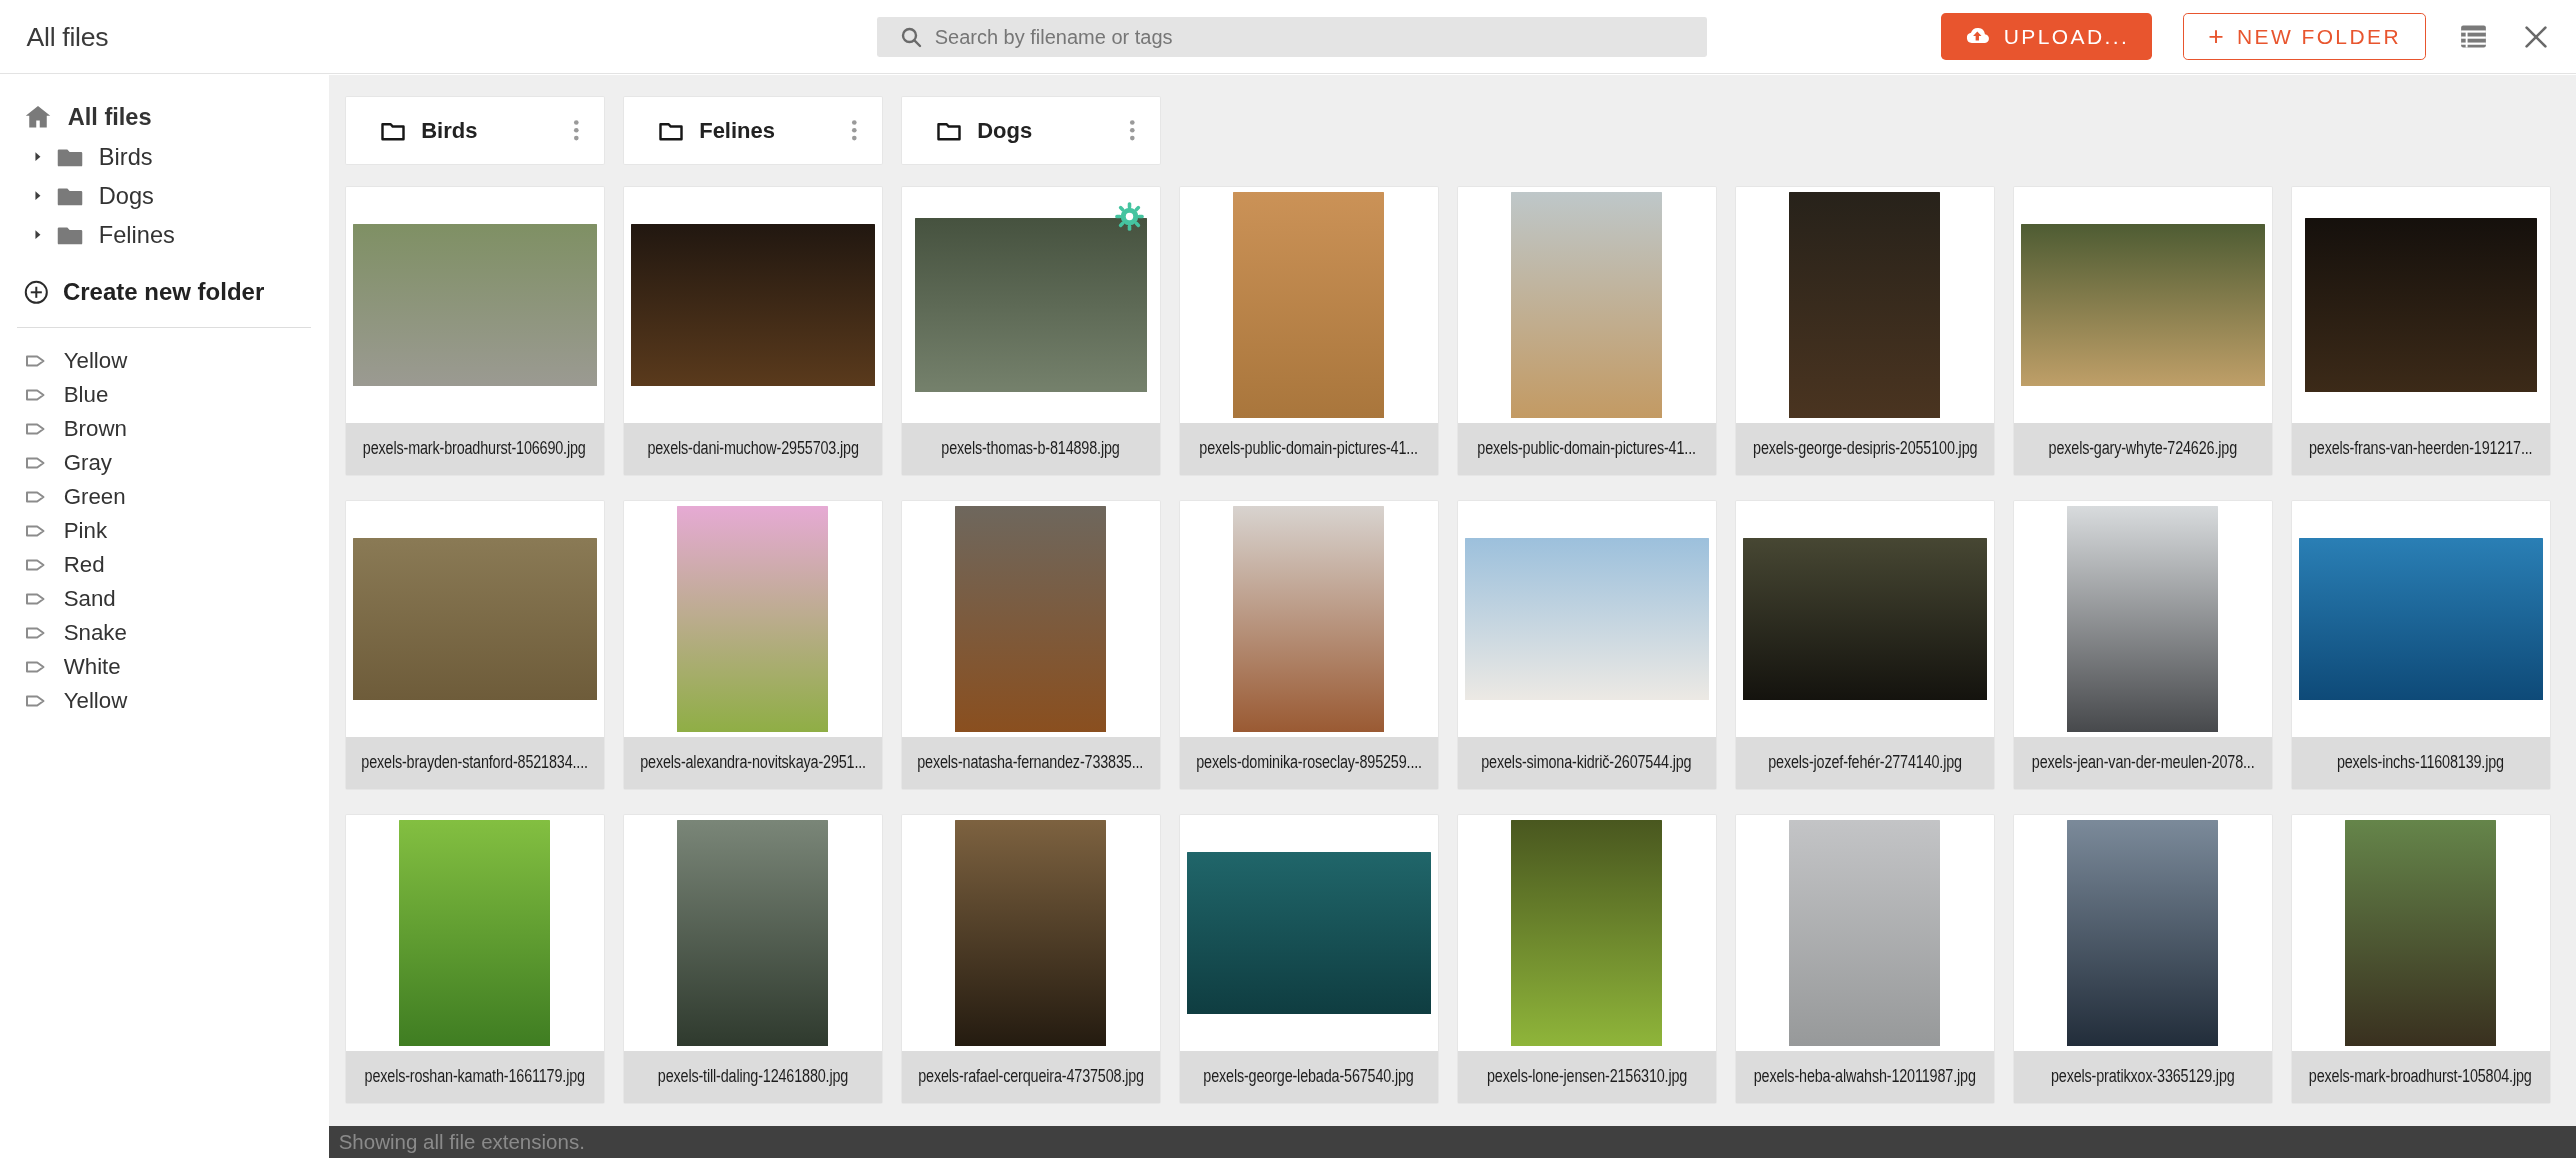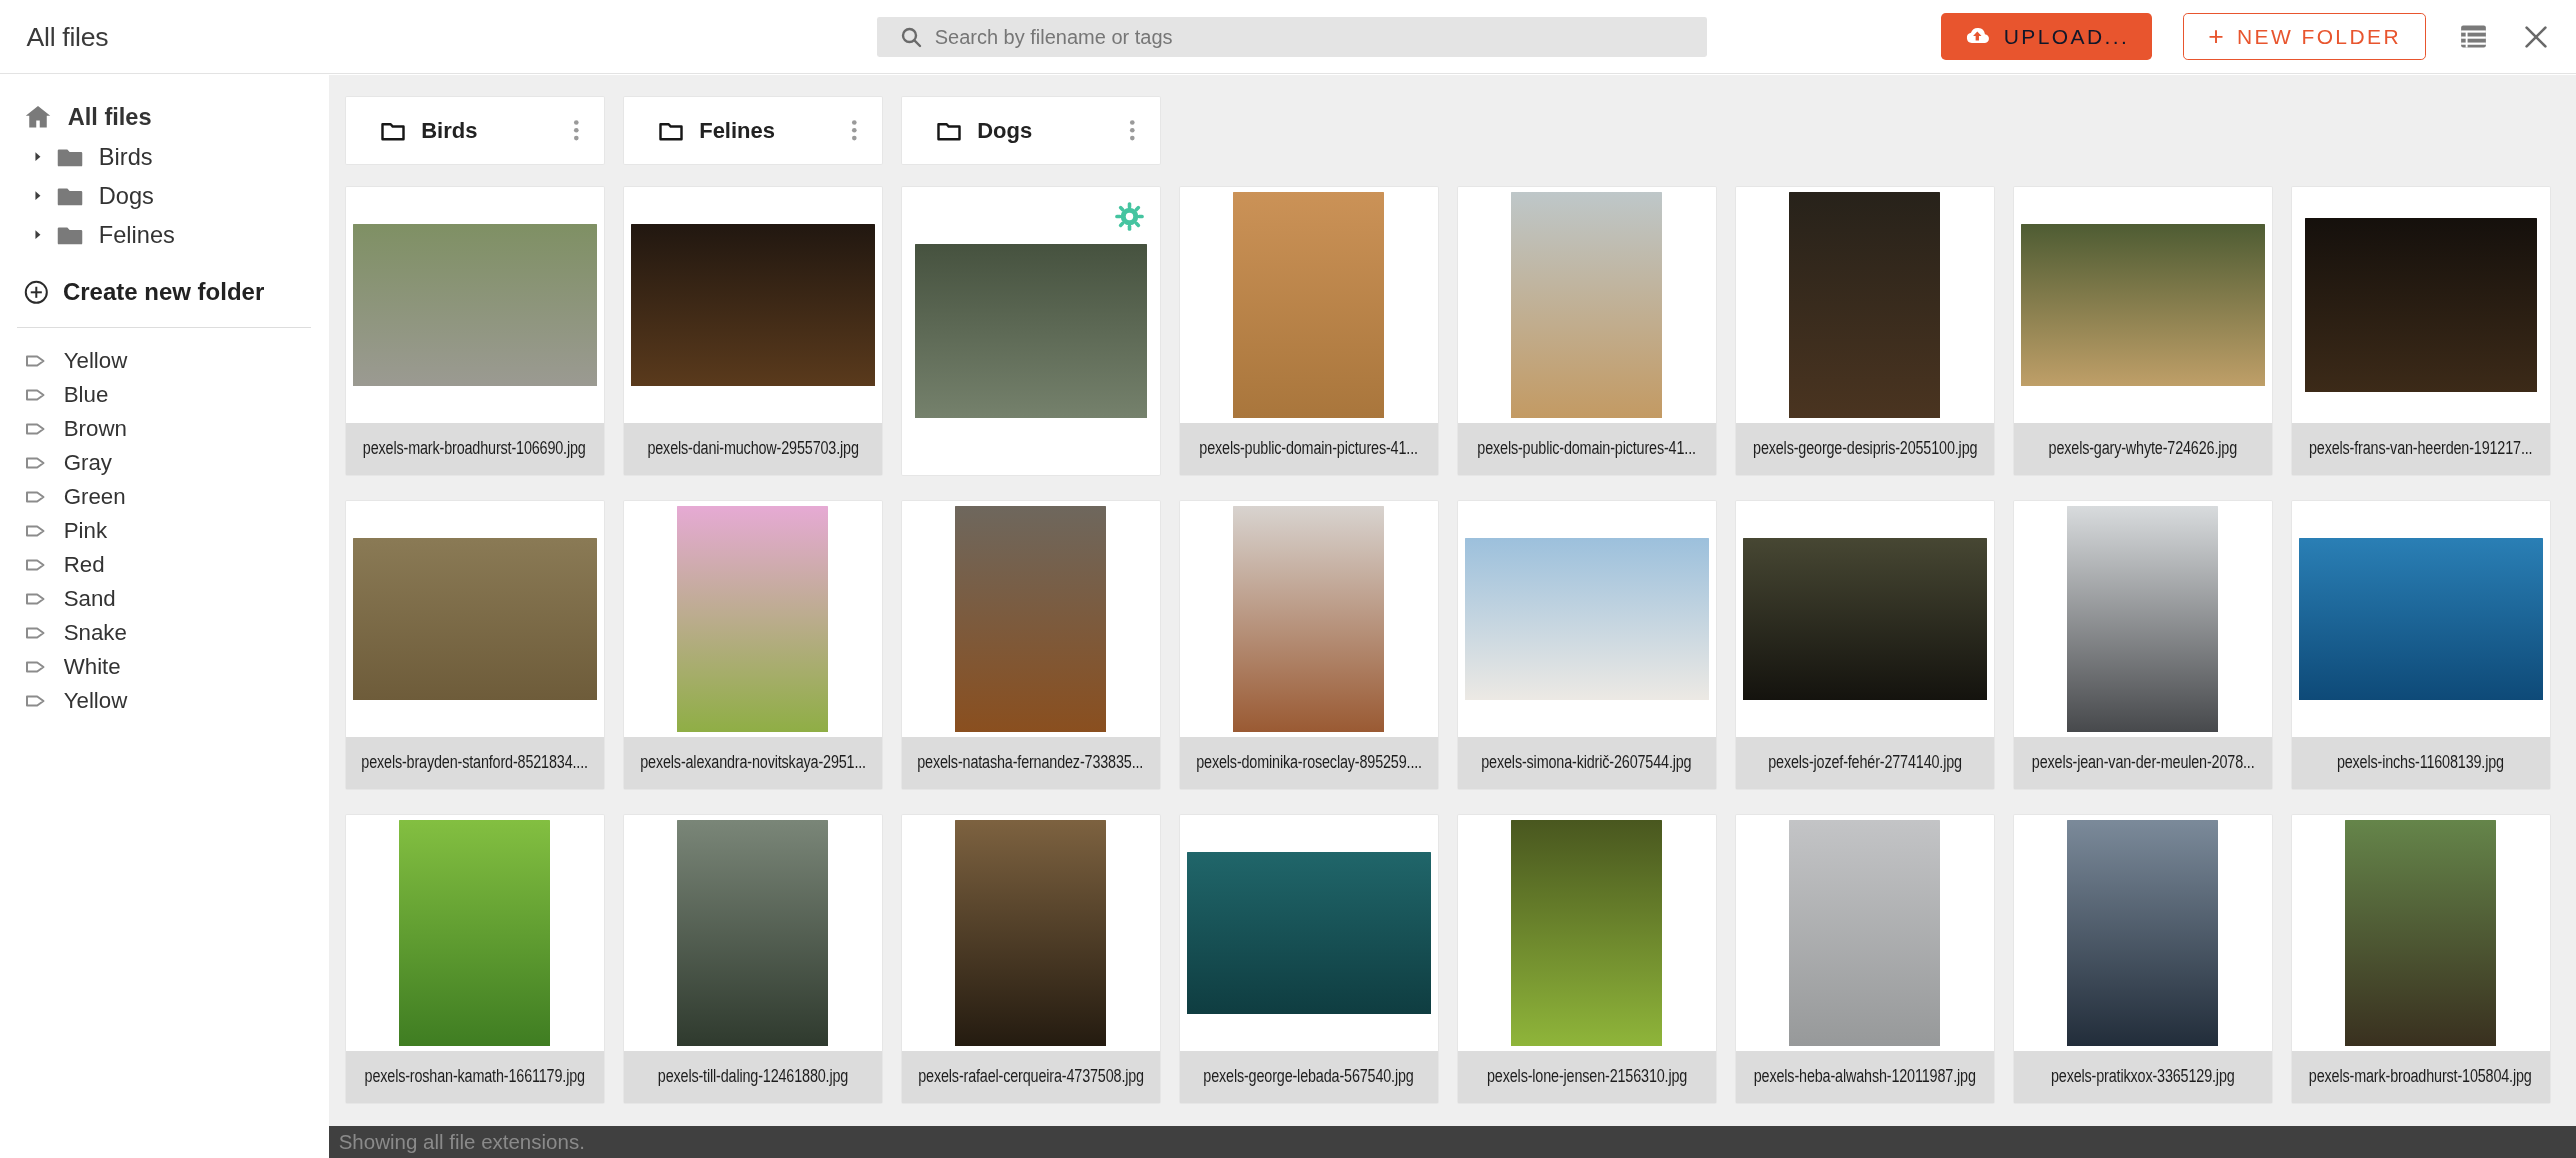--- a/index.html
+++ b/index.html
@@ -19,21 +19,21 @@
   .search{position:absolute;left:877px;top:17px;width:830px;height:40px;
     background:var(--search-bg);border-radius:2.4px;display:flex;align-items:center;
     padding:0 22px;gap:9.7px}
   .search svg{flex:none}
   .search input{flex:1;border:0;background:transparent;outline:none;
     font-size:20px;color:#333;font-family:inherit}
   .search input::placeholder{color:#767676}
   .controls{position:absolute;right:25px;top:0;height:100%;display:flex;align-items:center;gap:31px}
   .btn{display:flex;align-items:center;gap:13.3px;height:47px;border-radius:4.8px;
     font-size:21px;letter-spacing:2.4px;cursor:pointer;font-family:inherit}
-  .btn-upload{background:var(--accent);color:#0f172a;border:0;padding:7px 23px}
+  .btn-upload{background:var(--accent);color:#ffffff;border:0;padding:7px 23px}
   .btn-newfolder{background:#fff;color:var(--accent);border:1.8px solid var(--accent);padding:0 24px}
   .btn-newfolder .plus{font-size:26.6px;letter-spacing:0;font-weight:400;line-height:1}
   .icon-btn{background:none;border:0;padding:0;cursor:pointer;display:flex;align-items:center}
   
   .page-body{position:absolute;top:75px;left:0;right:0;bottom:0;display:flex}
   .sidebar{flex:none;width:329px;background:#fff;padding-top:25px}
   .side-root{display:flex;align-items:center;gap:15.7px;padding-left:24px;height:34px;
     font-size:23.6px;font-weight:bold;color:#333;cursor:pointer}
   .side-folders{margin-top:3.6px}
   .side-folder{display:flex;align-items:center;padding-left:31px;height:39px;
@@ -319,20 +319,23 @@
         <rect x="10.7" y="1.6" width="2.6" height="4.6" rx="1.2" transform="rotate(90 12 12)"></rect>
         <rect x="10.7" y="1.6" width="2.6" height="4.6" rx="1.2" transform="rotate(135 12 12)"></rect>
         <rect x="10.7" y="1.6" width="2.6" height="4.6" rx="1.2" transform="rotate(180 12 12)"></rect>
         <rect x="10.7" y="1.6" width="2.6" height="4.6" rx="1.2" transform="rotate(225 12 12)"></rect>
         <rect x="10.7" y="1.6" width="2.6" height="4.6" rx="1.2" transform="rotate(270 12 12)"></rect>
         <rect x="10.7" y="1.6" width="2.6" height="4.6" rx="1.2" transform="rotate(315 12 12)"></rect>
         <circle cx="12" cy="12" r="6.4"></circle>
       </g>
       <circle cx="12" cy="12" r="2.7" fill="#ffffff"></circle>
     </svg>
+    <div class="caption">
+      <span class="cap-text">pexels-thomas-b-814898.jpg</span>
+    </div>
   </div>
         <div class="fcard">
     <div class="thumbwrap">
       <div class="thumb portrait" style="background: linear-gradient(rgb(203, 146, 87), rgb(169, 118, 60));"></div>
     </div>
 
     <div class="caption">
       <span class="cap-text">pexels-public-domain-pictures-41...</span>
     </div>
   </div>

